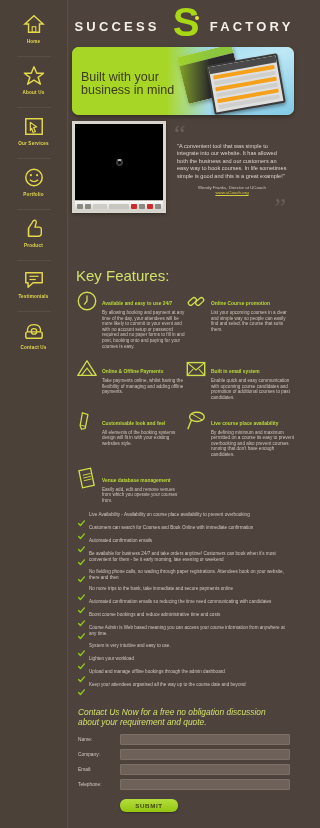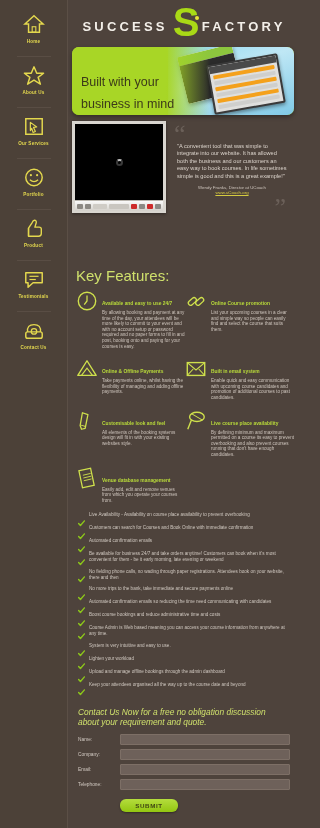--- a/index.html
+++ b/index.html
@@ -30,21 +30,21 @@
     font-size:4.6px; color:#e4d84e; margin-top:3px; letter-spacing:.2px;
     text-align:center; font-weight:bold;
   }
   .sb-sep{ width:34px; height:1px; background:#594d44; margin:4px auto 6px; }
 
   
   .main{ position:absolute; left:68px; top:0; width:232px; }
 
   .logo-wrap{ padding:8px 6px 2px; text-align:center; position:relative; height:44px; }
   .logo{
-    display:flex; align-items:center; justify-content:center; gap:2px;
+    display:flex; align-items:center; justify-content:center; gap:10px;
     height:36px;
   }
   .logo-word{
     font-family:"Liberation Sans", sans-serif;
     font-size:13px; letter-spacing:3.2px; color:#f3efe9; font-weight:bold;
   }
   .logo-mark{
     position:relative; width:30px; height:34px;
   }
   .logo-mark .s{
@@ -63,21 +63,21 @@
 
   
   .hero{
     position:relative; margin:3px 6px 0 4px; height:68px; border-radius:7px;
     overflow:hidden;
     background:linear-gradient(180deg,#b5dc3c 0%,#9ccf16 55%,#8cc30d 100%);
     box-shadow:0 2px 4px rgba(0,0,0,.35);
   }
   .hero-text{
     position:absolute; left:9px; top:24px; width:110px;
-    font-size:12.5px; line-height:22px; color:#3c3a1a; font-weight:500;
+    font-size:12.5px; line-height:13px; color:#3c3a1a; font-weight:500;
   }
   .hero-shot{
     position:absolute; right:-4px; top:0; width:130px; height:68px;
     background:linear-gradient(160deg,#8fd8ef 0%,#bfe7f5 40%,#7fc9e6 100%);
   }
   .scr{
     position:absolute; border-radius:2px; box-shadow:0 2px 4px rgba(0,0,0,.4);
     overflow:hidden;
   }
   .scr1{ left:14px; top:3px; width:56px; height:48px; background:#f2f2ef; transform:rotate(-14deg); }

